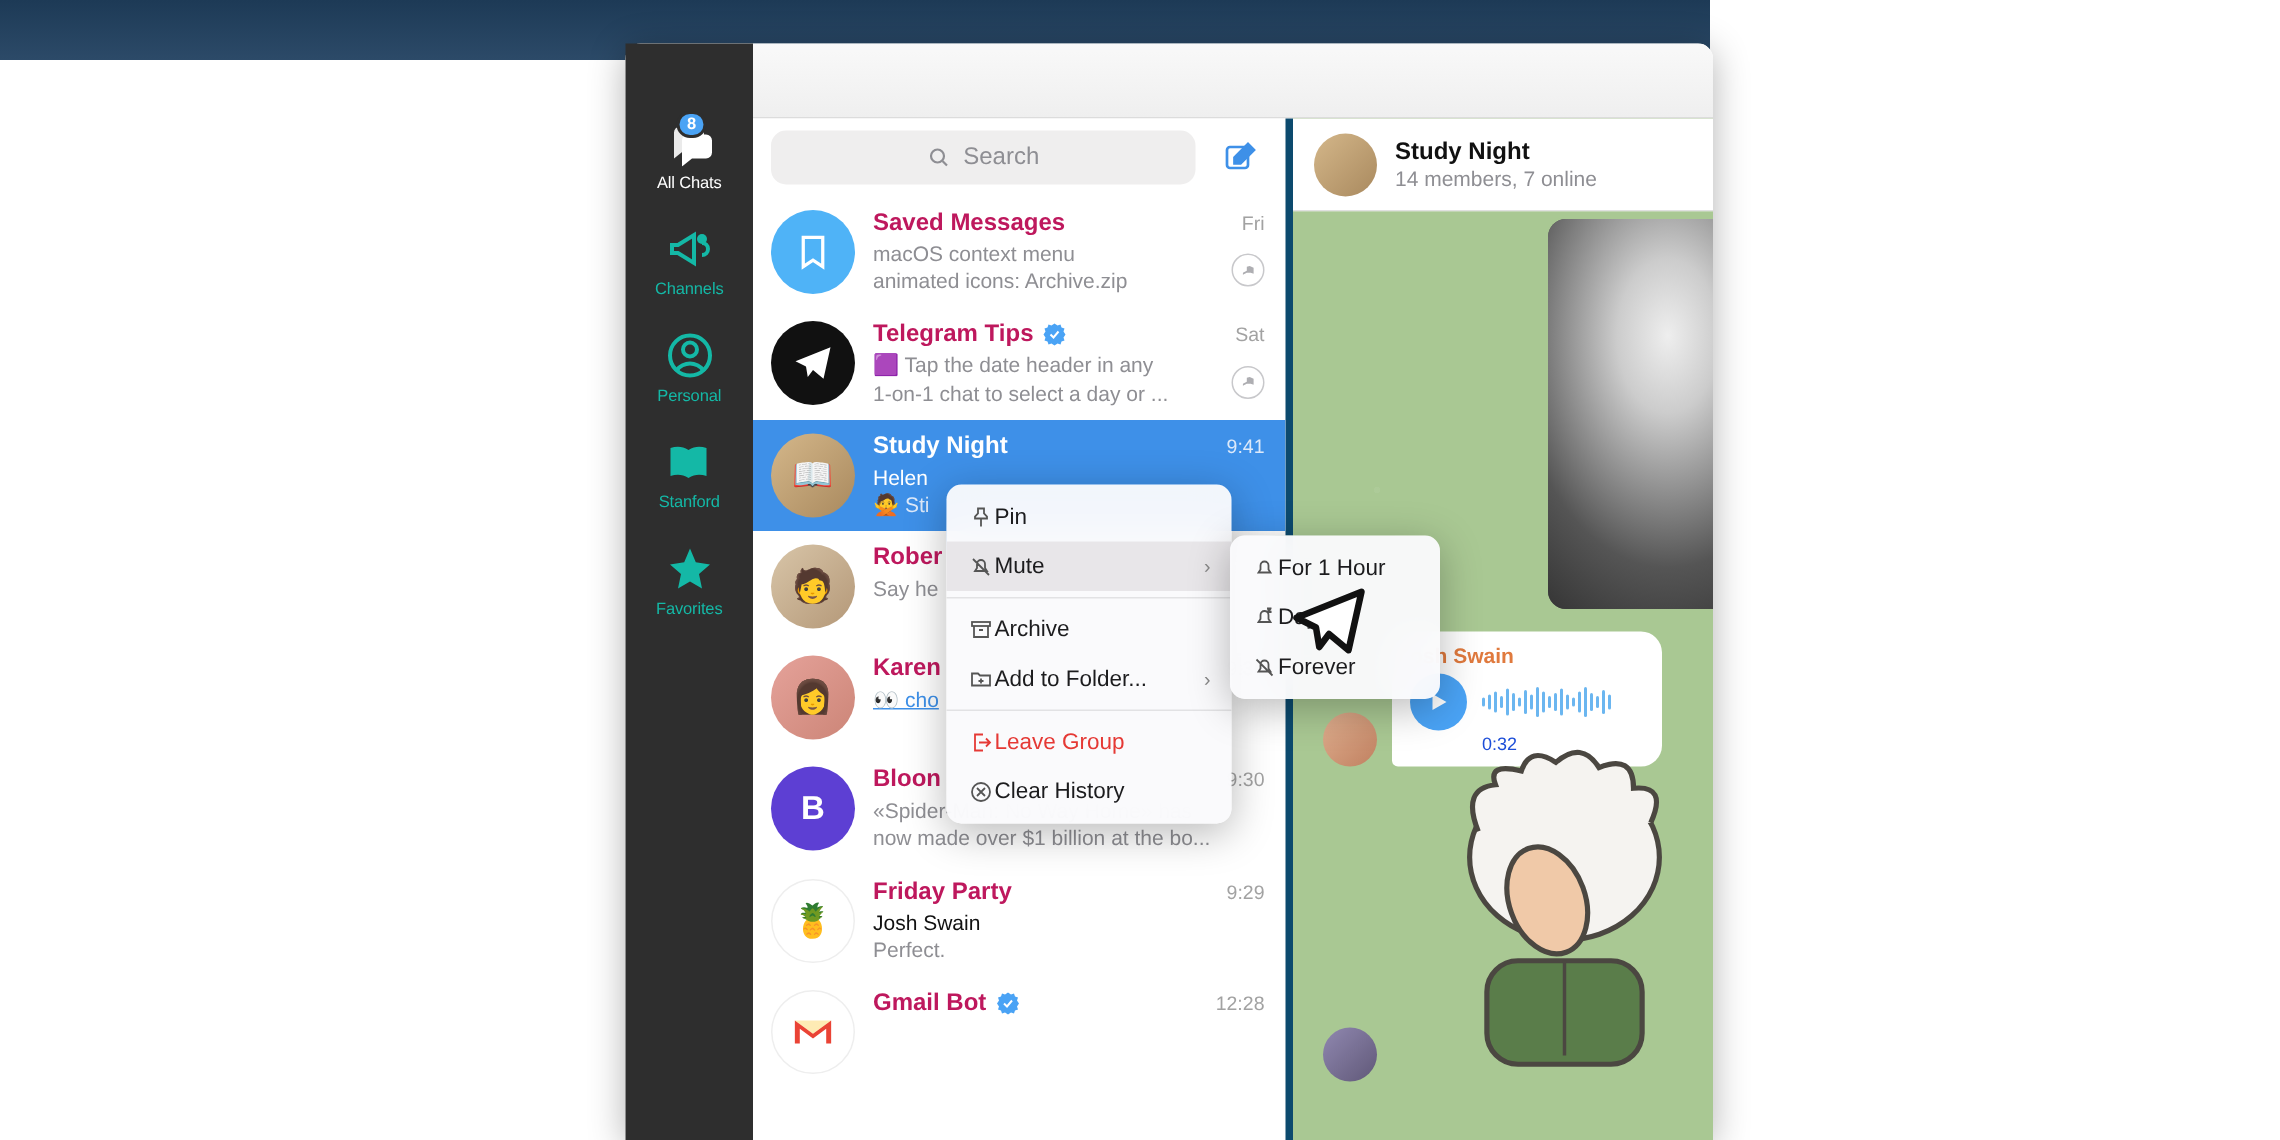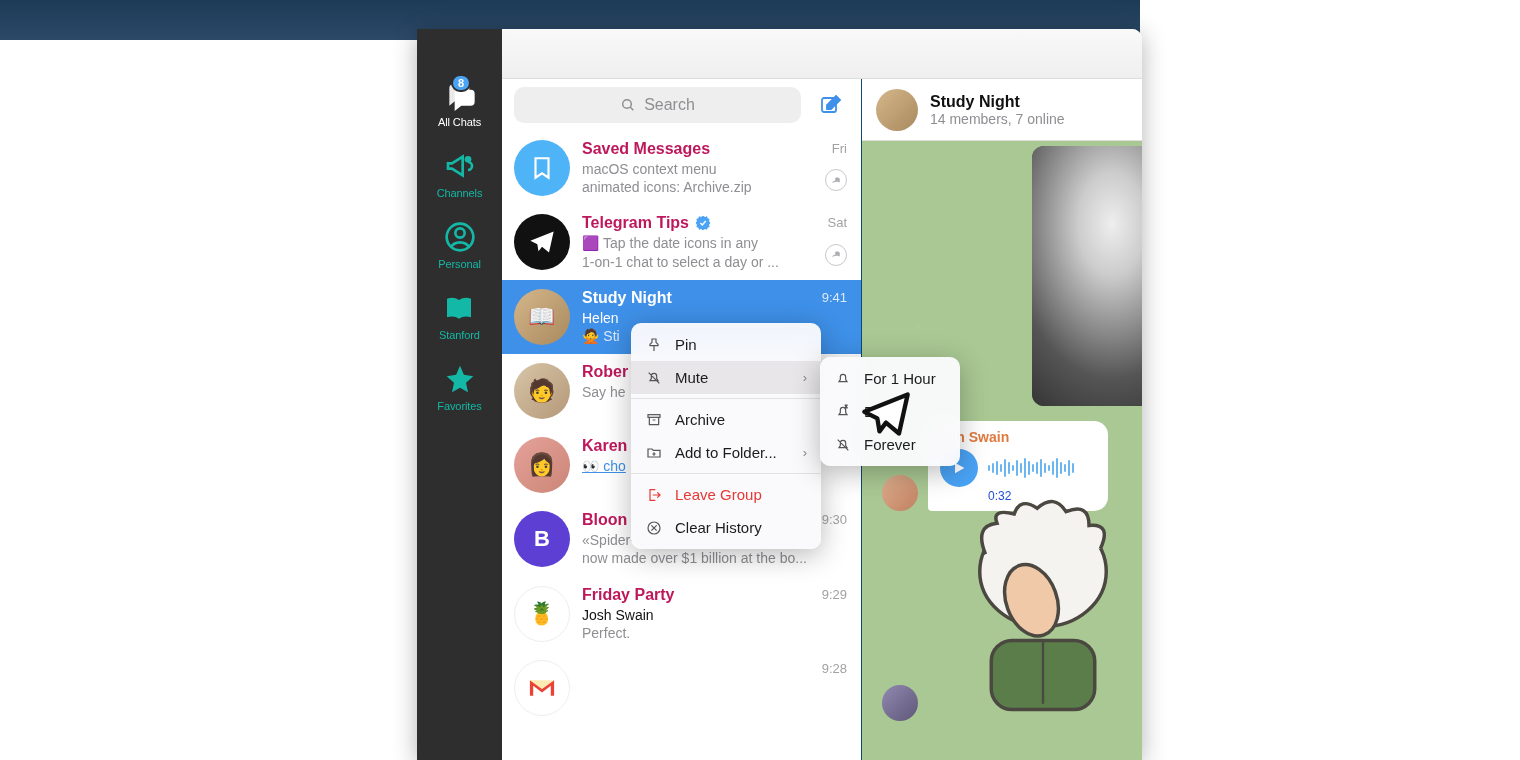--- a/index.html
+++ b/index.html
@@ -14,21 +14,21 @@
 
 .app-window { position: absolute; left: 417px; top: 29px; width: 725px; bottom: 0; background: #fff; border-radius: 10px 10px 0 0; overflow: hidden; box-shadow: 0 4px 24px rgba(0,0,0,0.3); }
 .titlebar { height: 50px; background: linear-gradient(180deg, #f9f9f9 0%, #efefef 100%); border-bottom: 1px solid #dcdcdc; display: flex; align-items: center; padding-left: 16px; gap: 9px; }
 .tl-dot { width: 12px; height: 12px; border-radius: 50%; }
 .tl-red { background: #ff5f57; }
 .tl-yellow { background: #febc2e; }
 .tl-green { background: #28c840; }
 
 .main-cols { display: flex; height: calc(100% - 50px); }
 .sidebar-spacer { width: 85px; flex-shrink: 0; }
-.chatlist-col { width: 360px; flex-shrink: 0; border-right: 1px solid #0c4a6e; display: flex; flex-direction: column; background: #fff; }
+.chatlist-col { width: 360px; flex-shrink: 0; border-right: 5px solid #0c4a6e; display: flex; flex-direction: column; background: #fff; }
 .chat-col { flex: 1; background: #a9c893; display: flex; flex-direction: column; overflow: hidden; position: relative; }
 
 .search-row { display: flex; align-items: center; padding: 8px 12px; gap: 12px; }
 .search-box { flex: 1; background: #efeeee; border-radius: 10px; height: 36px; display: flex; align-items: center; justify-content: center; gap: 8px; color: #8e8e93; font-size: 16px; }
 .compose-btn { width: 36px; height: 36px; display: flex; align-items: center; justify-content: center; color: #3e90e8; }
 
 .chat-items { flex: 1; overflow: hidden; }
 .chat-item { display: flex; padding: 9px 12px; gap: 12px; cursor: pointer; position: relative; }
 .chat-item.selected { background: #3e90e8; color: #fff; }
 .avatar { width: 56px; height: 56px; border-radius: 50%; flex-shrink: 0; display: flex; align-items: center; justify-content: center; font-size: 22px; font-weight: 600; color: #fff; }
@@ -72,21 +72,21 @@
 .vm-play { width: 38px; height: 38px; border-radius: 50%; background: #4aa3f5; display: flex; align-items: center; justify-content: center; }
 .vm-wave { display:flex; align-items:center; gap:2px; height:24px;}
 .vm-wave span{width:2px;background:#6bb6f0;border-radius:1px;}
 .vm-time { font-size: 12px; color: #1d4ed8; margin-left:48px; margin-top:2px; }
 
 .sticker-msg { position: absolute; left: 20px; top: 350px; display: flex; align-items: flex-end; gap: 10px; }
 .st-avatar { width: 36px; height: 36px; border-radius: 50%; background: linear-gradient(135deg,#9088b0,#605878); }
 .sticker { width: 230px; height: 230px; position: relative; }
 
 .context-menu { position: absolute; left: 631px; top: 323px; width: 190px; background: rgba(250,250,252,0.96); backdrop-filter: blur(12px); border-radius: 10px; box-shadow: 0 6px 28px rgba(0,0,0,0.28); padding: 5px 0; z-index: 50; }
-.cm-item { display: flex; align-items: center; gap: 12px; padding: 8px 14px; font-size: 15px; color: #1c1c1e; cursor: pointer; position: relative; }
+.cm-item { display: flex; align-items: center; padding: 8px 14px; font-size: 15px; color: #1c1c1e; cursor: pointer; position: relative; }
 .cm-item.hovered { background: #e8e6e9; }
 .cm-item.danger { color: #e53935; }
 .cm-item .chev { margin-left: auto; color: #888; font-size: 13px; }
 .cm-sep { height: 1px; background: #e2e2e4; margin: 4px 0; }
 .cm-icon { width: 18px; display: flex; justify-content: center; color: #555; }
 .cm-item.danger .cm-icon { color: #e53935; }
 
 .submenu { position: absolute; left: 820px; top: 357px; width: 140px; background: rgba(250,250,252,0.96); backdrop-filter: blur(12px); border-radius: 10px; box-shadow: 0 6px 28px rgba(0,0,0,0.28); padding: 5px 0; z-index: 51; }
 
 .cursor-plane { position: absolute; left: 860px; top: 388px; z-index: 60; }
@@ -154,21 +154,21 @@
               </svg>
           </div>
           <div class="chat-body">
             <div class="chat-title-row">
               <span class="chat-title">Telegram Tips</span>
               <svg class="verified-ic" width="16" height="16" viewBox="0 0 24 24" fill="#4aa3f5">
                   <path d="M12 1l3 2 3-1 1 3 3 1-1 3 2 3-2 3 1 3-3 1-1 3-3-1-3 2-3-2-3 1-1-3-3-1 1-3-2-3 2-3-1-3 3-1 1-3 3 1z"></path>
                   <path d="M8 12l3 3 5-6" stroke="#fff" stroke-width="2" fill="none"></path>
                 </svg>
             </div>
-            <div class="chat-preview"><span>🟪 Tap the date icons in any</span><br><span>1-on-1 chat to select a day or ...</span></div>
+            <div class="chat-preview"><span>🟪 Tap the date header in any</span><br><span>1-on-1 chat to select a day or ...</span></div>
           </div>
           <div class="chat-time">Sat</div>
           <div class="pin-ic">
               <svg width="11" height="11" viewBox="0 0 24 24" fill="currentColor">
                 <path d="M14 4l6 6-4 2-4 4-2 6-2-2 2-6-4-4 2-4 6-2z" transform="rotate(45 12 12)"></path>
               </svg>
             </div>
         </div>
 
         <div class="chat-item selected">
@@ -225,21 +225,30 @@
           <div class="chat-time">9:29</div>
         </div>
 
         <div class="chat-item">
           <div class="avatar gmail">
              <svg width="30" height="22" viewBox="0 0 52 40">
                 <path fill="#ea4335" d="M26 22L4 6v28h6V16l16 12 16-12v18h6V6z"></path>
                 <path fill="#fbbc05" d="M4 6l22 16L48 6H4z" opacity="0.3"></path>
               </svg>
           </div>
-          <div class="chat-time">9:28</div>
+          <div class="chat-body">
+            <div class="chat-title-row">
+              <span class="chat-title">Gmail Bot</span>
+              <svg class="verified-ic" width="16" height="16" viewBox="0 0 24 24" fill="#4aa3f5">
+                  <path d="M12 1l3 2 3-1 1 3 3 1-1 3 2 3-2 3 1 3-3 1-1 3-3-1-3 2-3-2-3 1-1-3-3-1 1-3-2-3 2-3-1-3 3-1 1-3 3 1z"></path>
+                  <path d="M8 12l3 3 5-6" stroke="#fff" stroke-width="2" fill="none"></path>
+                </svg>
+            </div>
+          </div>
+          <div class="chat-time">12:28</div>
         </div>
       </div>
     </div>
 
     <div class="chat-col">
       <div class="conv-header">
         <div class="conv-avatar"></div>
         <div>
           <div class="conv-title">Study Night</div>
           <div class="conv-sub">14 members, 7 online</div>

